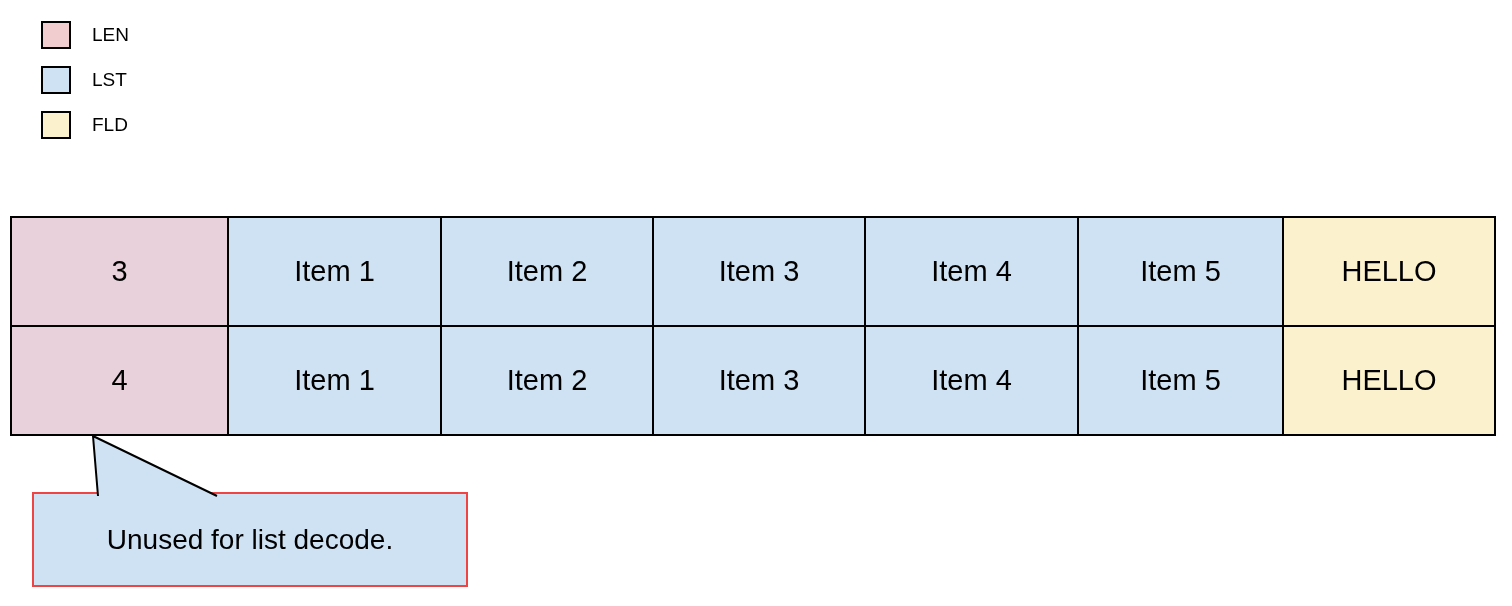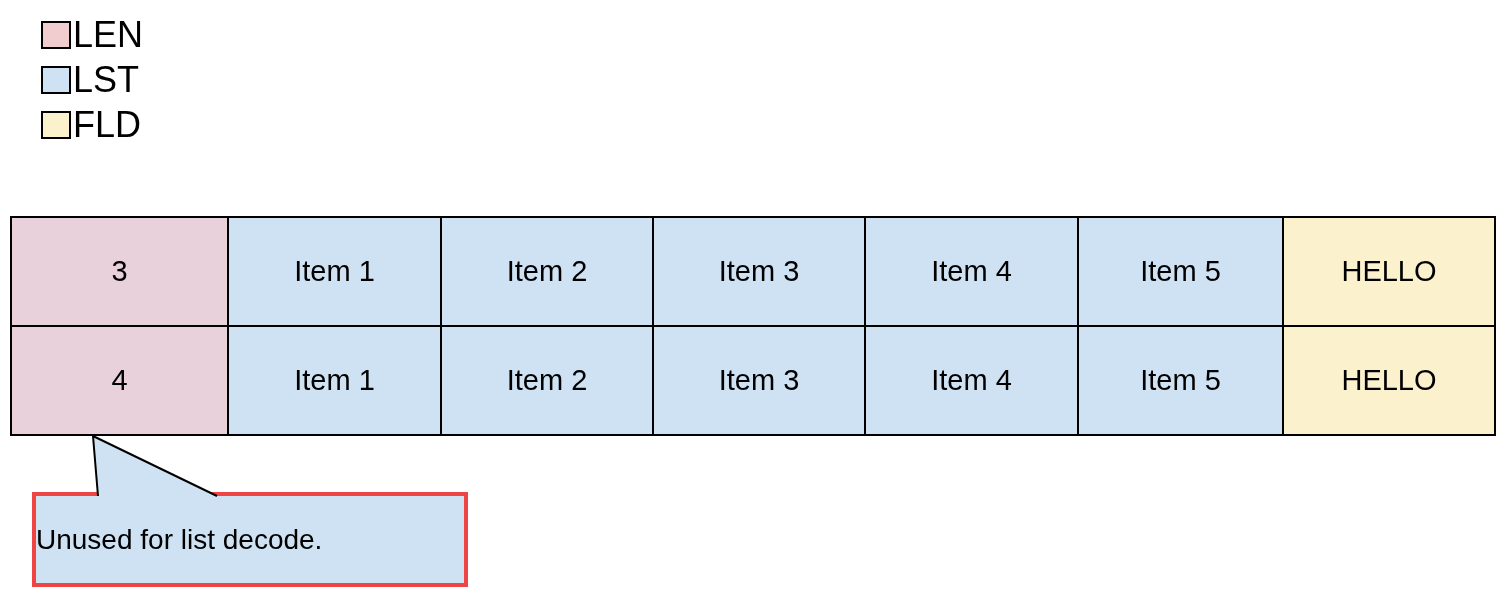--- a/index.html
+++ b/index.html
@@ -29,22 +29,22 @@
     height: 28px;
     margin-bottom: 17px;
   }
   .legend-swatch {
     width: 26px;
     height: 24px;
     border: 2px solid #000000;
     flex: 0 0 auto;
   }
   .legend-label {
-    margin-left: 2px;
-    font-size: 36px;
+    margin-left: 21px;
+    font-size: 19px;
     line-height: 28px;
     white-space: nowrap;
   }
 
   
   table.decode-table {
     position: absolute;
     left: 10px;
     top: 216px;
     border-collapse: collapse;
@@ -62,25 +62,25 @@
   }
 
   
   .callout-box {
     position: absolute;
     left: 32px;
     top: 492px;
     width: 436px;
     height: 95px;
     box-sizing: border-box;
-    border: 4px solid #ef4444;
+    border: 2px solid #ef4444;
     display: flex;
-    flex-direction: column;
+    flex-direction: row;
     justify-content: center;
-    align-items: flex-start;
+    align-items: center;
     text-align: center;
   }
   .callout-line {
     font-size: 28px;
     line-height: 41px;
     white-space: nowrap;
   }
   .callout-tail {
     position: absolute;
     left: 78px;

